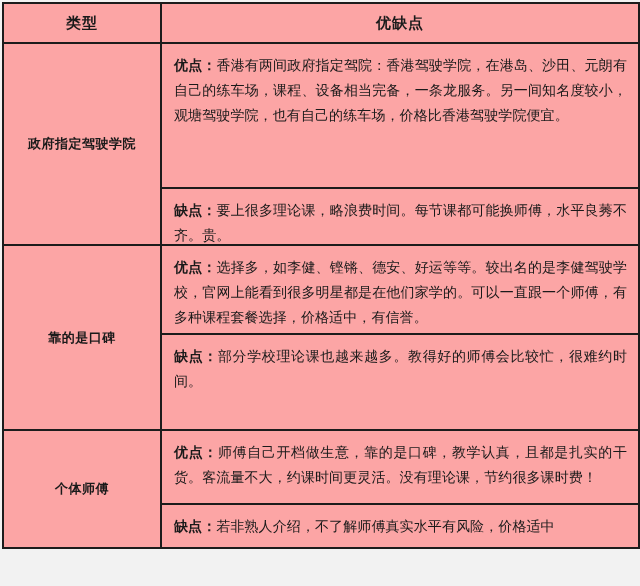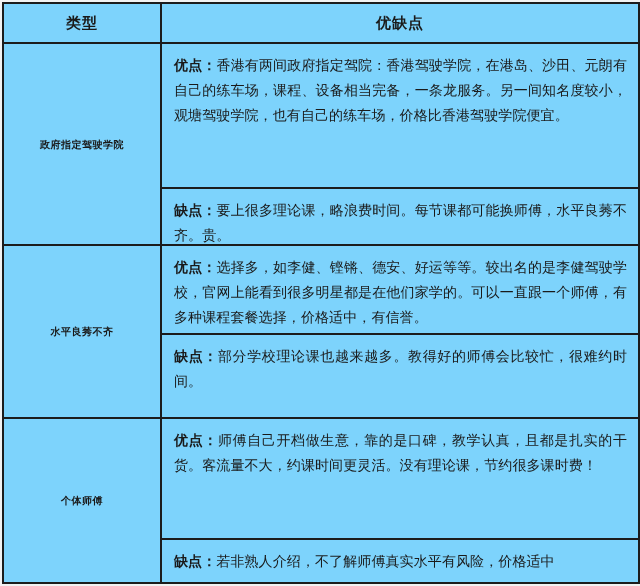--- a/index.html
+++ b/index.html
@@ -27,21 +27,21 @@
   table.cmp {
     width: 636px;
     border-collapse: collapse;
     table-layout: fixed;
     background: #f2f2f2;
   }
 
   table.cmp td,
   table.cmp th {
     border: 2px solid #1c1c1c;
-    background: #7dd3fc;
+    background: #fca5a5;
     vertical-align: middle;
     box-sizing: border-box;
   }
 
   col.col-type { width: 158px; }
   col.col-pros { width: 478px; }
 
   
   .hdr-cell {
     height: 40px;
@@ -49,21 +49,21 @@
     font-weight: bold;
     font-size: 15px;
     letter-spacing: 1px;
     padding: 4px 6px;
   }
 
   
   .type-cell {
     text-align: center;
     font-weight: bold;
-    font-size: 10px;
+    font-size: 13px;
     letter-spacing: 0.5px;
     padding: 11px 4px;
     line-height: 1.5;
   }
 
   
   .content-cell {
     padding: 0;
   }
 
@@ -81,22 +81,22 @@
     border-top: 2px solid #1c1c1c;
   }
 
   .lbl {
     font-weight: bold;
   }
 
   .r1-pro   { height: 143px; }
   .r1-con   { height: 57px;  }
   .r2-pro   { height: 87px; }
-  .r2-con   { height: 84px;  }
-  .r3-pro   { height: 119px; }
+  .r2-con   { height: 96px;  }
+  .r3-pro   { height: 72px; }
   .r3-con   { height: 44px;  }
 
   .clipped { overflow: hidden; }
 </style>
 </head>
 <body>
 
 <div class="sheet">
 
   <table class="cmp">
@@ -120,21 +120,21 @@
           <div class="para r1-pro">
             <span class="lbl">优点：</span><span>香港有两间政府指定驾院：香港驾驶学院，在港岛、沙田、元朗有自己的练车场，课程、设备相当完备，一条龙服务。另一间知名度较小，观塘驾驶学院，也有自己的练车场，价格比香港驾驶学院便宜。</span>
           </div>
           <div class="para r1-con">
             <span class="lbl">缺点：</span><span>要上很多理论课，略浪费时间。每节课都可能换师傅，水平良莠不齐。贵。</span>
           </div>
         </td>
       </tr>
 
       <tr>
-        <td class="type-cell">水平良莠不齐</td>
+        <td class="type-cell">靠的是口碑</td>
         <td class="content-cell">
           <div class="para r2-pro">
             <span class="lbl">优点：</span><span>选择多，如李健、铿锵、德安、好运等等。较出名的是李健驾驶学校，官网上能看到很多明星都是在他们家学的。可以一直跟一个师傅，有多种课程套餐选择，价格适中，有信誉。</span>
           </div>
           <div class="para r2-con">
             <span class="lbl">缺点：</span><span>部分学校理论课也越来越多。教得好的师傅会比较忙，很难约时间。</span>
           </div>
         </td>
       </tr>
 

